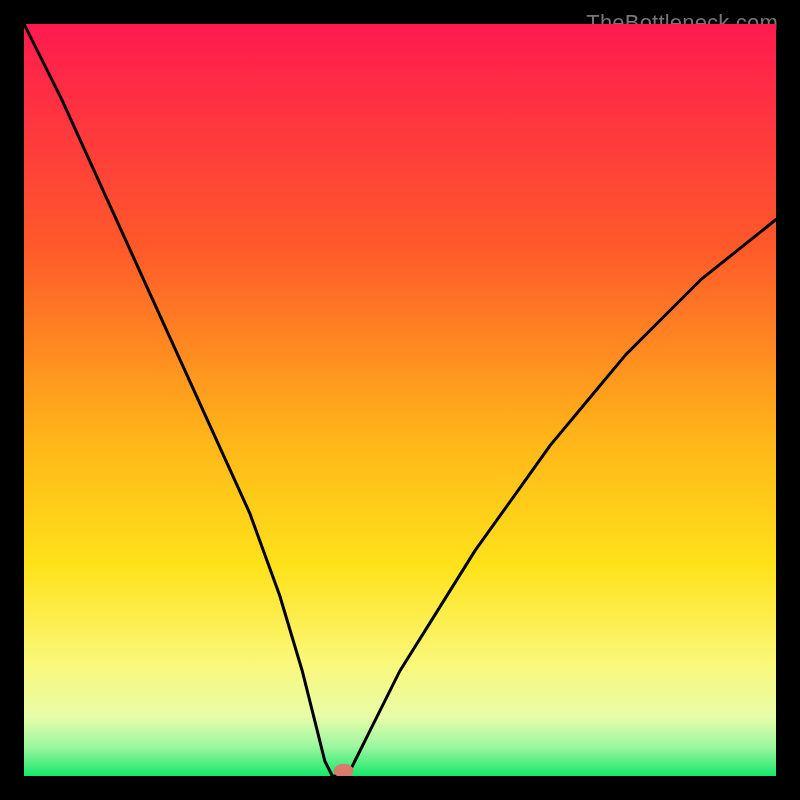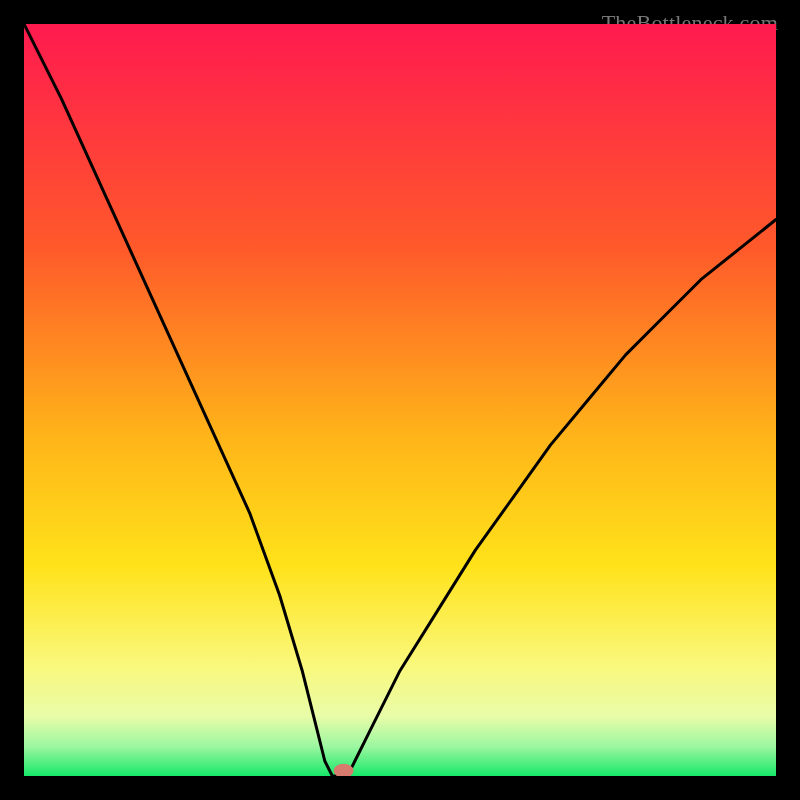--- a/index.html
+++ b/index.html
@@ -34,21 +34,20 @@
   }
   .watermark {
     position: absolute;
     top: 0;
     right: 12px;
     color: #777;
     font-size: 22px;
     font-weight: 500;
     letter-spacing: 0.2px;
     user-select: none;
-    font-family: Liberation Serif, serif;
   }
 </style>
 </head>
 <body>
 
 <div class="frame">
 
   <div class="watermark">TheBottleneck.com</div>
 
   <div class="plot-area">

